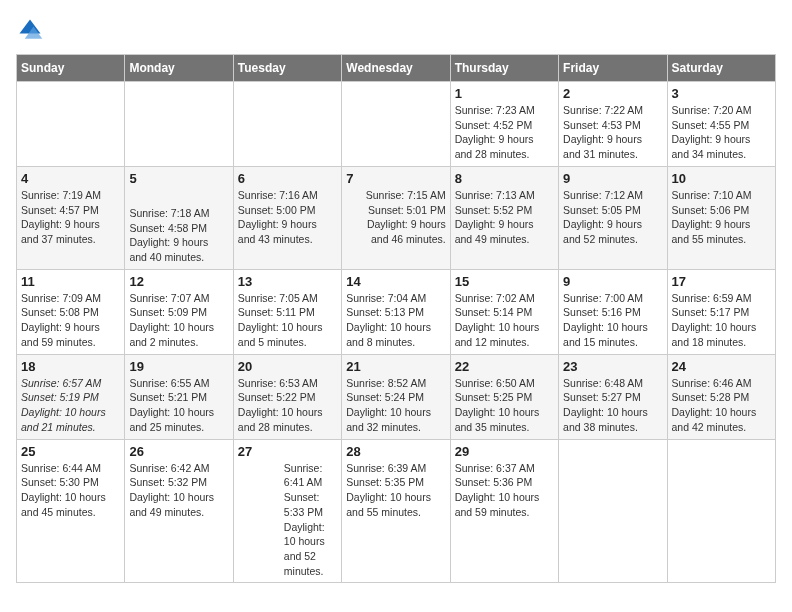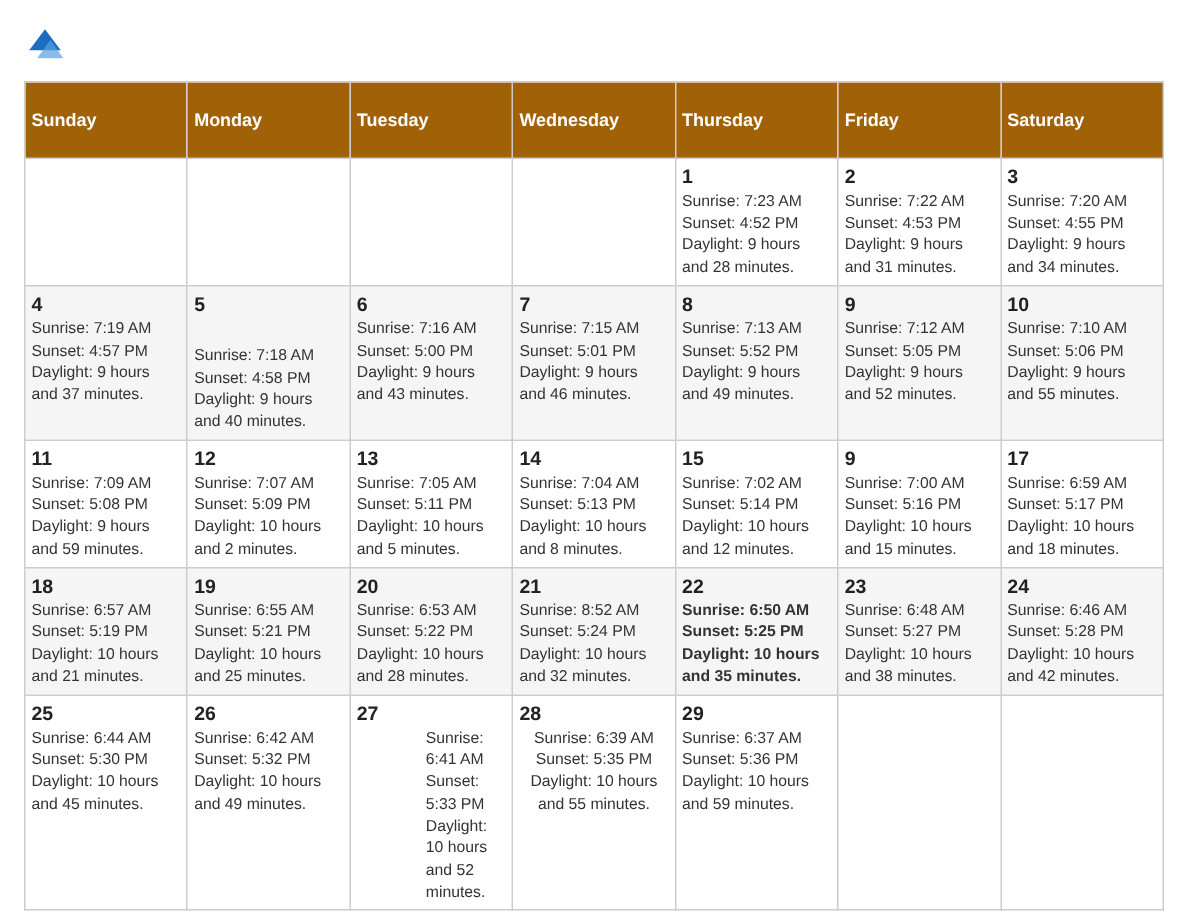--- a/index.html
+++ b/index.html
@@ -48,23 +48,23 @@
       font-size: 16px;
       color: #444;
       margin-top: 2px;
     }
     table {
       width: 100%;
       border-collapse: collapse;
       font-size: 11px;
     }
     thead tr th {
-      background-color: #a16207;
+      background-color: #737373;
       color: #fff;
-      padding: 18px 4px;
+      padding: 6px 4px;
       text-align: left;
       font-size: 12px;
       font-weight: bold;
       border: 1px solid #ccc;
     }
     tbody tr td {
       border: 1px solid #ccc;
       vertical-align: top;
       padding: 4px 4px;
       height: 85px;
@@ -167,21 +167,21 @@
         </td>
         <td>
           <div class="day-number">6</div>
           <div class="day-detail" style="white-space: pre-line;">Sunrise: 7:16 AM
 Sunset: 5:00 PM
 Daylight: 9 hours
 and 43 minutes.</div>
         </td>
         <td>
           <div class="day-number">7</div>
-          <div class="day-detail" style="white-space: pre-line;">Sunrise: 7:15 AM
+          <div class="day-detail" style="white-space: pre-line; text-align: right;">Sunrise: 7:15 AM
 Sunset: 5:01 PM
 Daylight: 9 hours
 and 46 minutes.</div>
         </td>
         <td>
           <div class="day-number">8</div>
           <div class="day-detail" style="white-space: pre-line;">Sunrise: 7:13 AM
 Sunset: 5:52 PM
 Daylight: 9 hours
 and 49 minutes.</div>
@@ -248,21 +248,21 @@
           <div class="day-number">17</div>
           <div class="day-detail" style="white-space: pre-line;">Sunrise: 6:59 AM
 Sunset: 5:17 PM
 Daylight: 10 hours
 and 18 minutes.</div>
         </td>
       </tr>
       <tr>
         <td>
           <div class="day-number">18</div>
-          <div class="day-detail" style="white-space: pre-line;">Sunrise: 6:57 AM
+          <div class="day-detail" style="white-space: pre-line; font-style: italic;">Sunrise: 6:57 AM
 Sunset: 5:19 PM
 Daylight: 10 hours
 and 21 minutes.</div>
         </td>
         <td>
           <div class="day-number">19</div>
           <div class="day-detail" style="white-space: pre-line;">Sunrise: 6:55 AM
 Sunset: 5:21 PM
 Daylight: 10 hours
 and 25 minutes.</div>
@@ -276,21 +276,21 @@
         </td>
         <td>
           <div class="day-number">21</div>
           <div class="day-detail" style="white-space: pre-line;">Sunrise: 8:52 AM
 Sunset: 5:24 PM
 Daylight: 10 hours
 and 32 minutes.</div>
         </td>
         <td>
           <div class="day-number">22</div>
-          <div class="day-detail" style="white-space: pre-line; font-weight: bold;">Sunrise: 6:50 AM
+          <div class="day-detail" style="white-space: pre-line;">Sunrise: 6:50 AM
 Sunset: 5:25 PM
 Daylight: 10 hours
 and 35 minutes.</div>
         </td>
         <td>
           <div class="day-number">23</div>
           <div class="day-detail" style="white-space: pre-line;">Sunrise: 6:48 AM
 Sunset: 5:27 PM
 Daylight: 10 hours
 and 38 minutes.</div>
@@ -320,21 +320,21 @@
         </td>
         <td>
           <div class="day-number">27</div>
           <div class="day-detail" style="white-space: pre-line; margin-left: 46px;">Sunrise: 6:41 AM
 Sunset: 5:33 PM
 Daylight: 10 hours
 and 52 minutes.</div>
         </td>
         <td>
           <div class="day-number">28</div>
-          <div class="day-detail" style="white-space: pre-line; text-align: center;">Sunrise: 6:39 AM
+          <div class="day-detail" style="white-space: pre-line;">Sunrise: 6:39 AM
 Sunset: 5:35 PM
 Daylight: 10 hours
 and 55 minutes.</div>
         </td>
         <td>
           <div class="day-number">29</div>
           <div class="day-detail" style="white-space: pre-line;">Sunrise: 6:37 AM
 Sunset: 5:36 PM
 Daylight: 10 hours
 and 59 minutes.</div>

